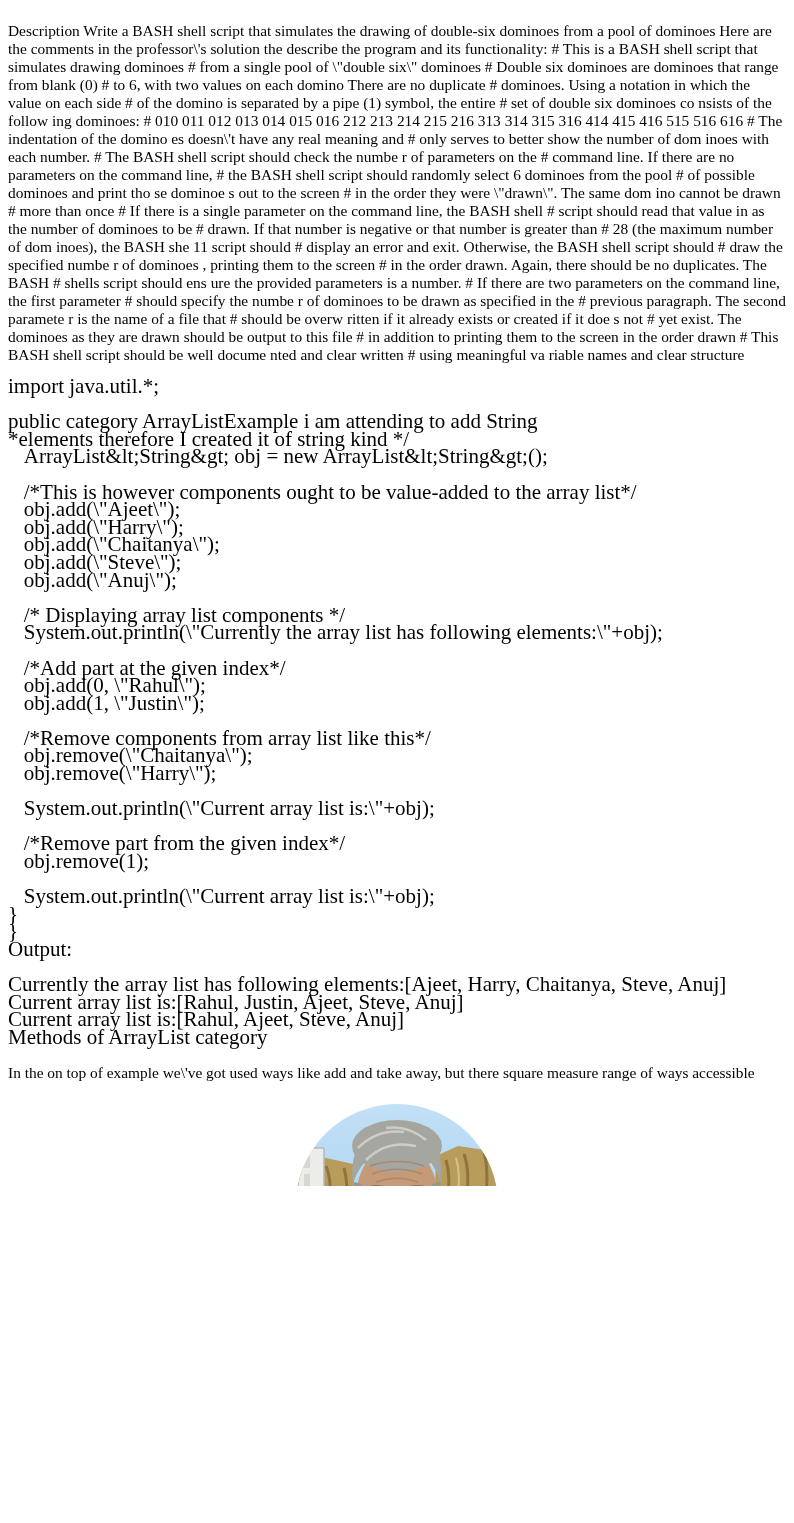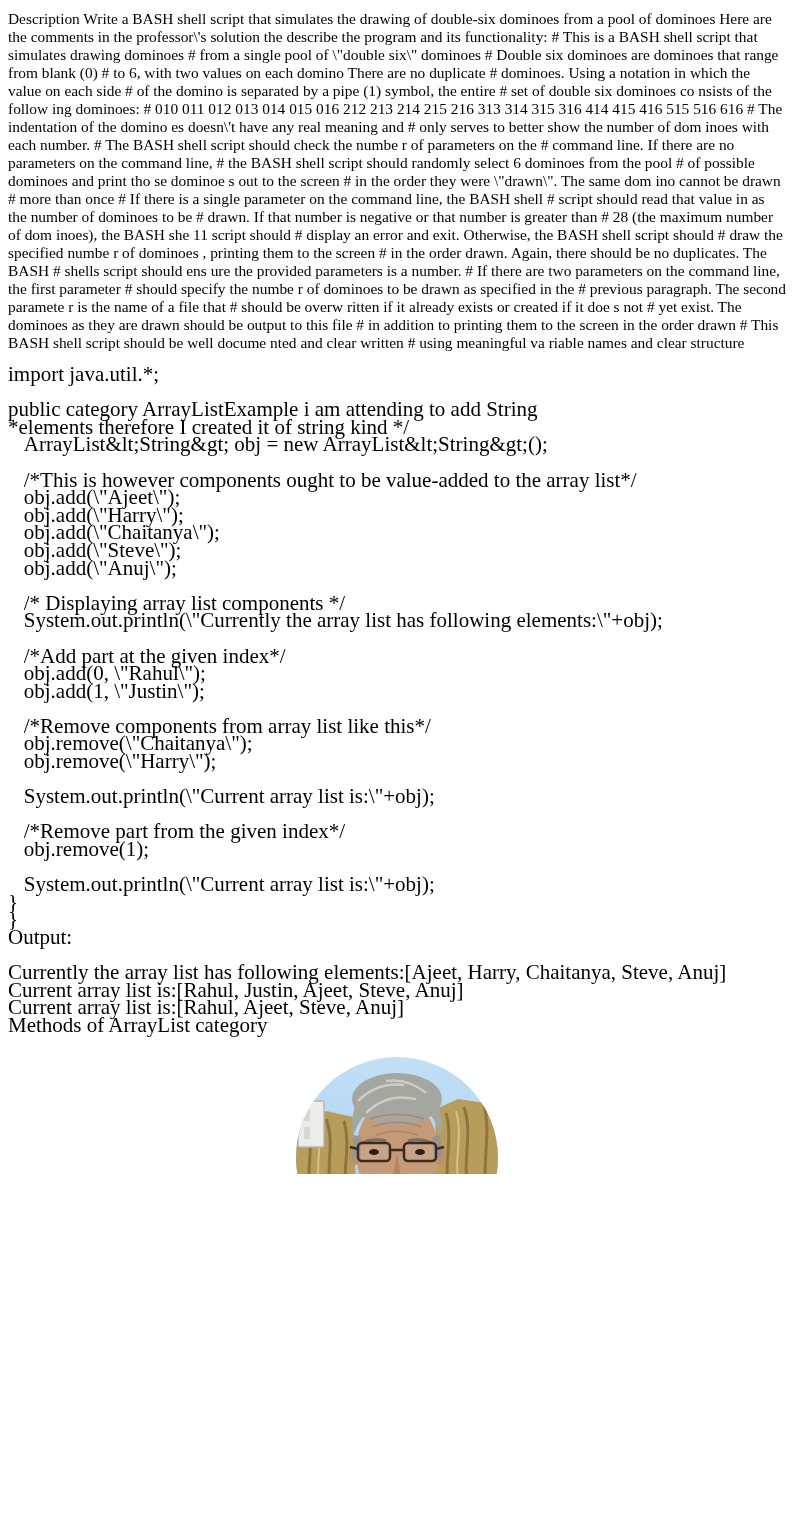--- a/index.html
+++ b/index.html
@@ -1,21 +1,21 @@
 <!DOCTYPE html>
 <html style="--page-bg: #ffffff; --ink: #000000; --sky: #9ecbee; --sky-light: #c2e0f6; --curtain: #b79c5c; --curtain-shadow: #7c6430; --skin: #c49a79; --hair: #a6a6a0; --shirt: #8db7e4; --furniture: #221d0f; --watermark: #f2f2f2;"><head>
 <meta charset="utf-8">
 <style>
   * { box-sizing: border-box; margin: 0; padding: 0; }
   html, body { background: #ffffff; }
   .page {
     position: relative;
     width: 794px;
     height: 1170px;
-    margin: 4px auto;
+    margin: 16px auto;
     background: var(--page-bg, #ffffff);
     overflow: hidden;
     font-family: "Liberation Serif", serif;
     color: var(--ink, #000000);
   }
   .content { padding: 6px 8px 0 8px; }
   .desc {
     font-size: 15.4px;
     line-height: 18px;
     text-align: left;
@@ -111,20 +111,21 @@
    System.out.println(\"Current array list is:\"+obj);
 }
 }
 Output:
 
 Currently the array list has following elements:[Ajeet, Harry, Chaitanya, Steve, Anuj]
 Current array list is:[Rahul, Justin, Ajeet, Steve, Anuj]
 Current array list is:[Rahul, Ajeet, Steve, Anuj]
 Methods of ArrayList category</pre>
 
+    <p class="closing">In the on top of example we\'ve got used ways like add and take away, but there square measure range of ways accessible</p>
 
     <div class="avatar-wrap">
       <svg width="202" height="202" viewBox="0 0 202 202">
         <defs>
           <clipPath id="circleClip">
               <circle cx="101" cy="101" r="101"></circle>
             </clipPath>
           <linearGradient id="skyGrad" x1="0" y1="0" x2="0" y2="1">
             <stop offset="0" style="stop-color:var(--sky-light,#c2e0f6)"></stop>
             <stop offset="1" style="stop-color:var(--sky,#9ecbee)"></stop>

